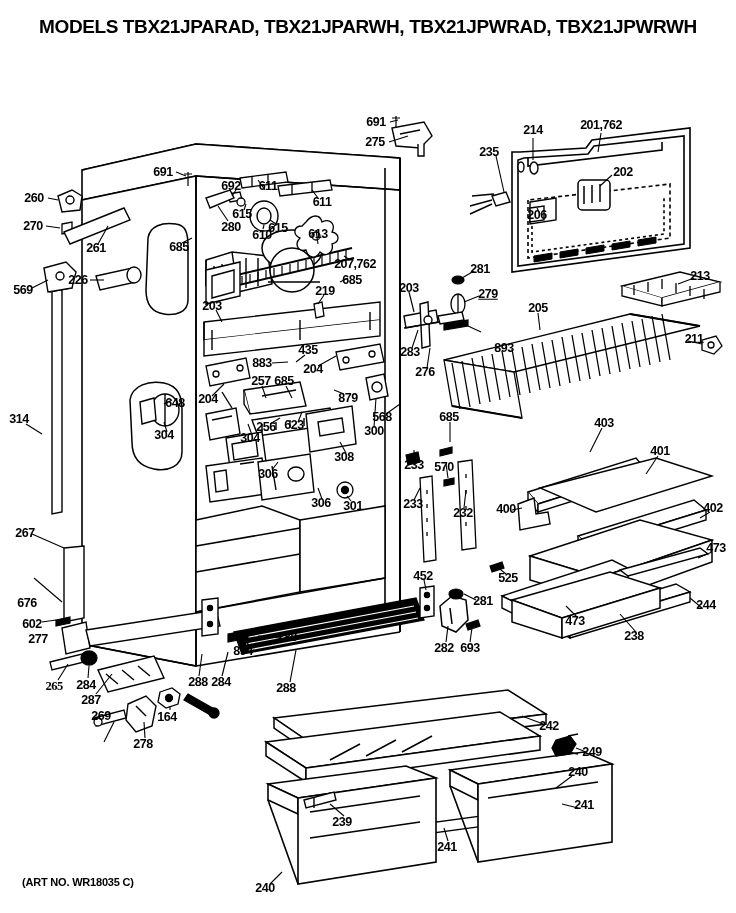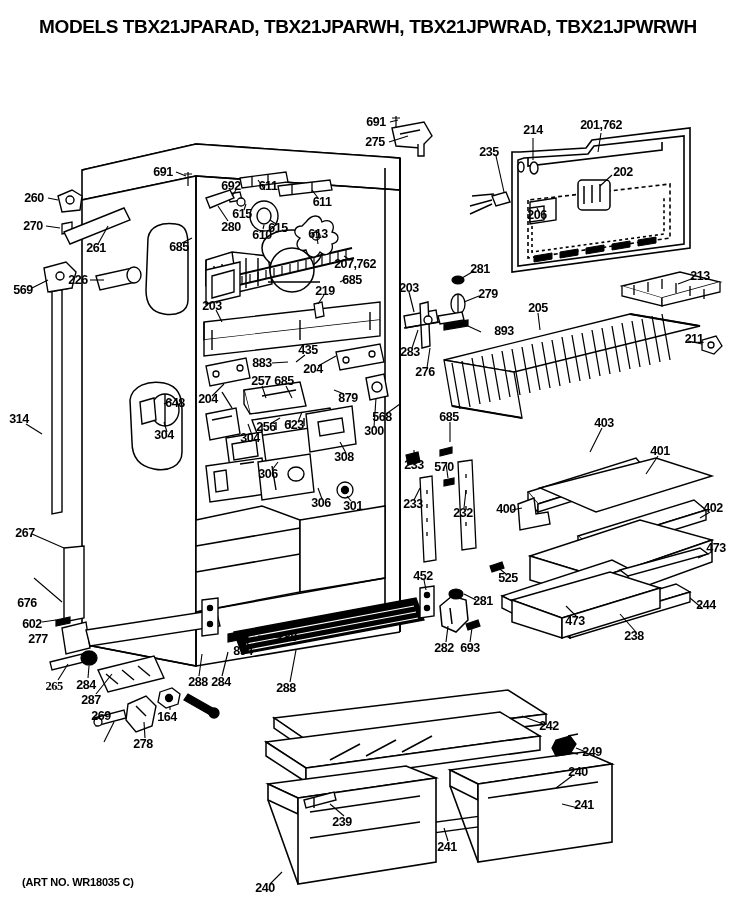--- a/index.html
+++ b/index.html
@@ -612,23 +612,23 @@
     <div class="callout" style="left: 179px; top: 247px;">685</div>
     <div class="callout" style="left: 355px; top: 264px;">207,762</div>
     <div class="callout" style="left: 480px; top: 269px;">281</div>
     <div class="callout" style="left: 700px; top: 276px;">213</div>
     <div class="callout" style="left: 23px; top: 290px;">569</div>
     <div class="callout" style="left: 78px; top: 280px;">226</div>
     <div class="callout" style="left: 352px; top: 280px;">685</div>
     <div class="callout" style="left: 325px; top: 291px;">219</div>
     <div class="callout" style="left: 212px; top: 306px;">203</div>
     <div class="callout" style="left: 409px; top: 288px;">203</div>
-    <div class="callout" style="left: 488px; top: 294px;">279</div>
+    <div class="callout" style="left: 488px; top: 294px; text-decoration: underline;">279</div>
     <div class="callout" style="left: 538px; top: 308px;">205</div>
-    <div class="callout" style="left: 489px; top: 331px; padding-left: 30px;">893</div>
+    <div class="callout" style="left: 489px; top: 348px; padding-left: 30px;">893</div>
     <div class="callout" style="left: 410px; top: 352px;">283</div>
     <div class="callout" style="left: 694px; top: 339px;">211</div>
     <div class="callout" style="left: 308px; top: 350px;">435</div>
     <div class="callout" style="left: 262px; top: 363px;">883</div>
     <div class="callout" style="left: 313px; top: 369px;">204</div>
     <div class="callout" style="left: 425px; top: 372px;">276</div>
     <div class="callout" style="left: 261px; top: 381px;">257</div>
     <div class="callout" style="left: 284px; top: 381px;">685</div>
     <div class="callout" style="left: 208px; top: 399px;">204</div>
     <div class="callout" style="left: 348px; top: 398px;">879</div>

